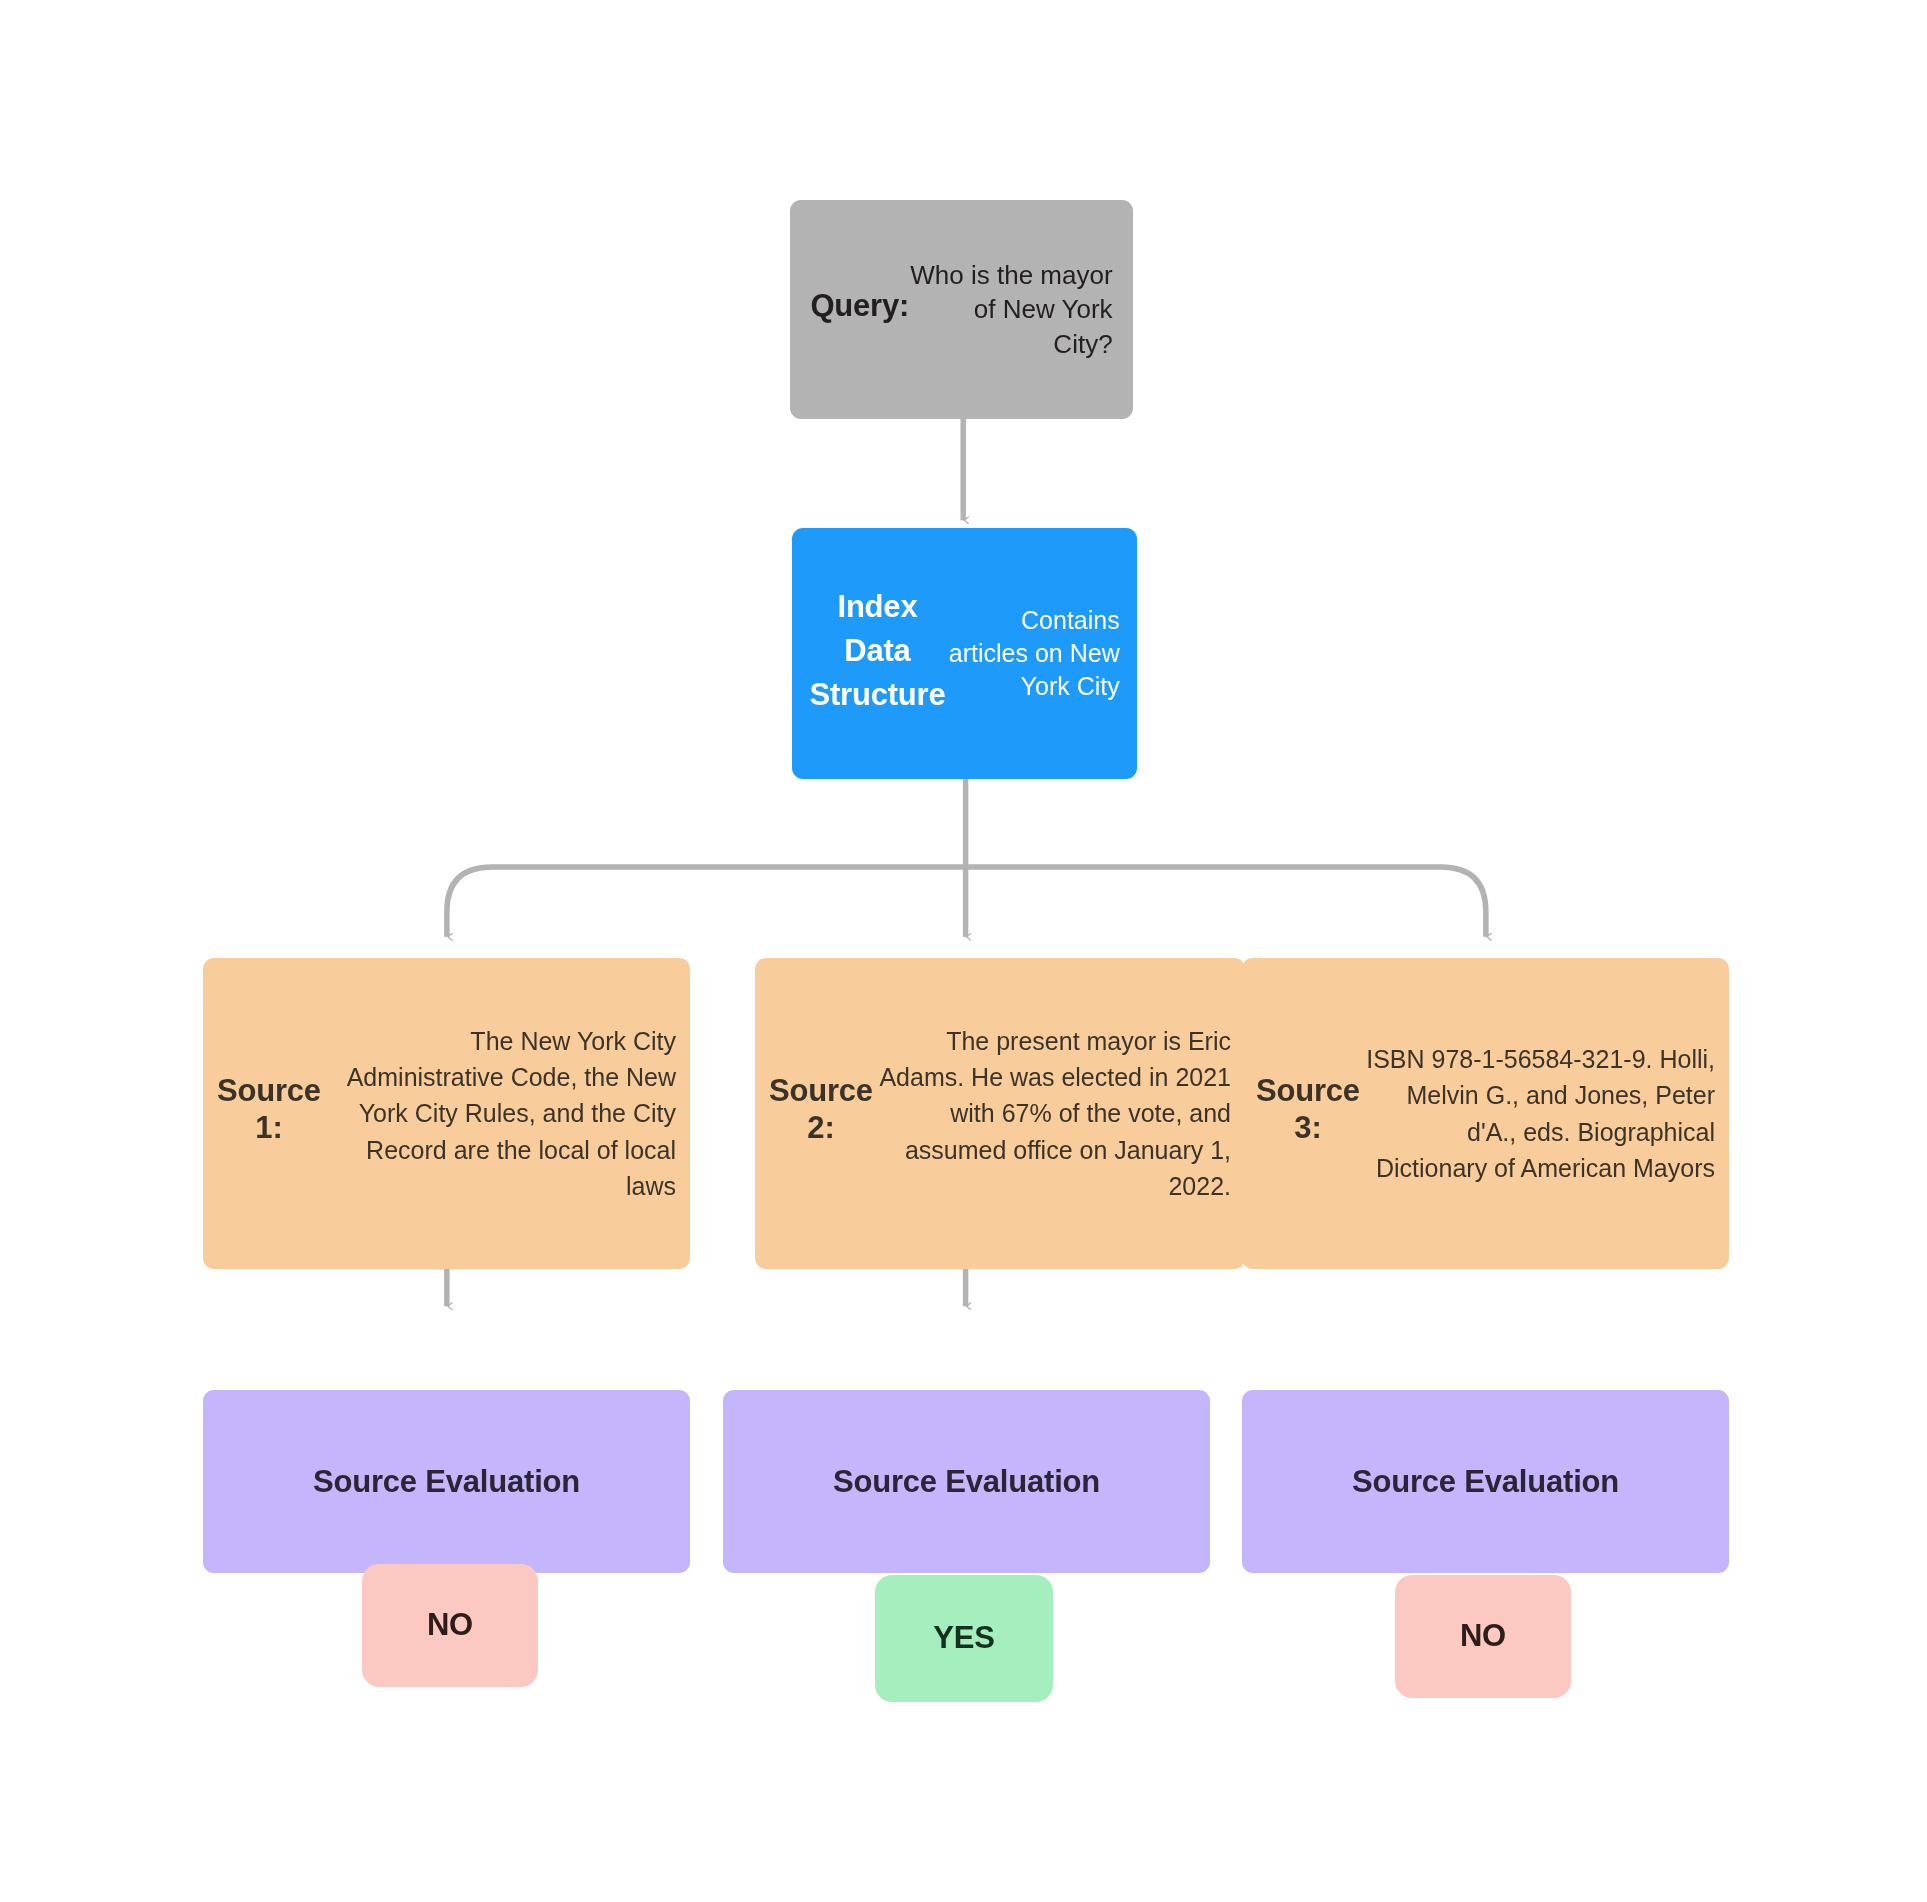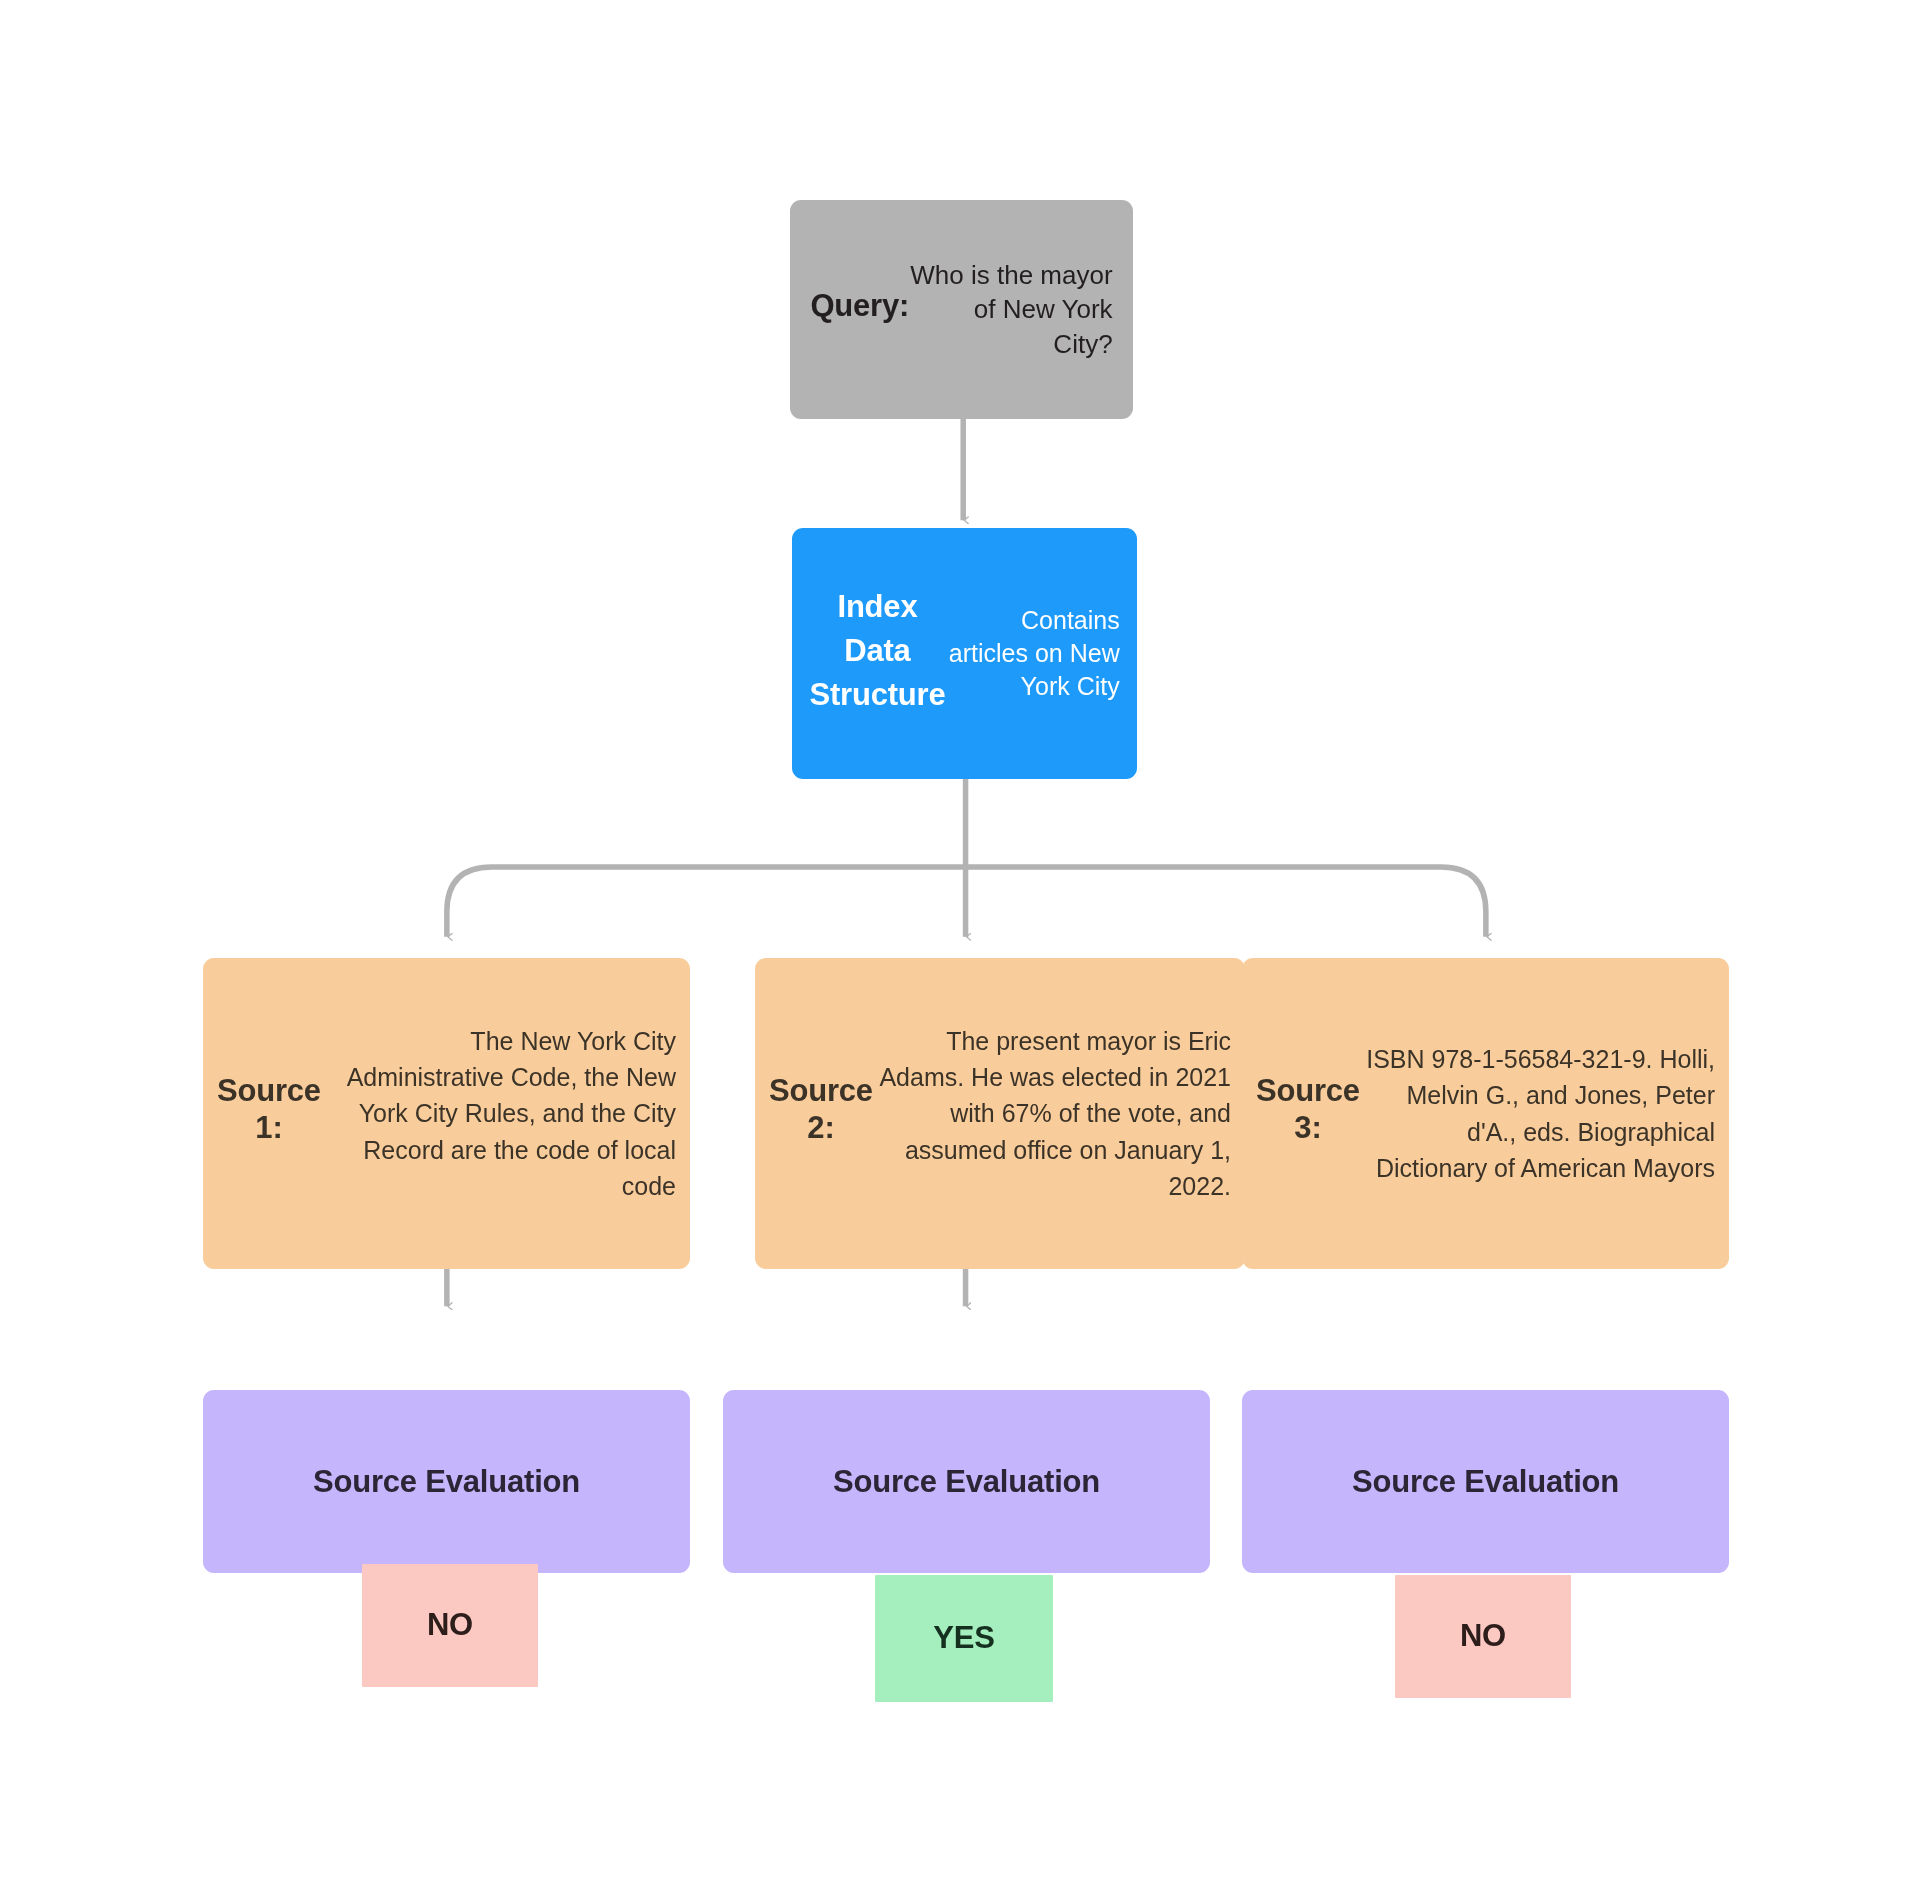--- a/index.html
+++ b/index.html
@@ -119,21 +119,21 @@
   .eval-node .title {
     font-size: 31px;
     line-height: 1.2;
   }
   #eval-node-1 { left: 203px;  width: 487px; }
   #eval-node-2 { left: 723px;  width: 487px; }
   #eval-node-3 { left: 1242px; width: 487px; }
 
   
   .verdict-node {
-    border-radius: 1px;
+    border-radius: 17px;
   }
   .verdict-node .title {
     font-size: 31px;
     line-height: 1.1;
   }
   #verdict-node-1 {
     left: 362px;  top: 1564px;  width: 176px; height: 123px;
     background: #fcc9c2; color: #2d1e1c;
   }
   #verdict-node-2 {
@@ -183,21 +183,21 @@
     <div class="body">Who is the mayor of New York City?</div>
   </div>
 
   <div class="node" id="index-node">
     <div class="title">Index Data Structure</div>
     <div class="body">Contains articles on New York City</div>
   </div>
 
   <div class="node source-node" id="source-node-1">
     <div class="title">Source 1:</div>
-    <div class="body">The New York City Administrative Code, the New York City Rules, and the City Record are the code of local code</div>
+    <div class="body">The New York City Administrative Code, the New York City Rules, and the City Record are the local of local laws</div>
   </div>
   <div class="node source-node" id="source-node-2">
     <div class="title">Source 2:</div>
     <div class="body">The present mayor is Eric Adams. He was elected in 2021 with 67% of the vote, and assumed office on January 1, 2022.</div>
   </div>
   <div class="node source-node" id="source-node-3">
     <div class="title">Source 3:</div>
     <div class="body">ISBN 978-1-56584-321-9. Holli, Melvin G., and Jones, Peter d'A., eds. Biographical Dictionary of American Mayors</div>
   </div>
 

